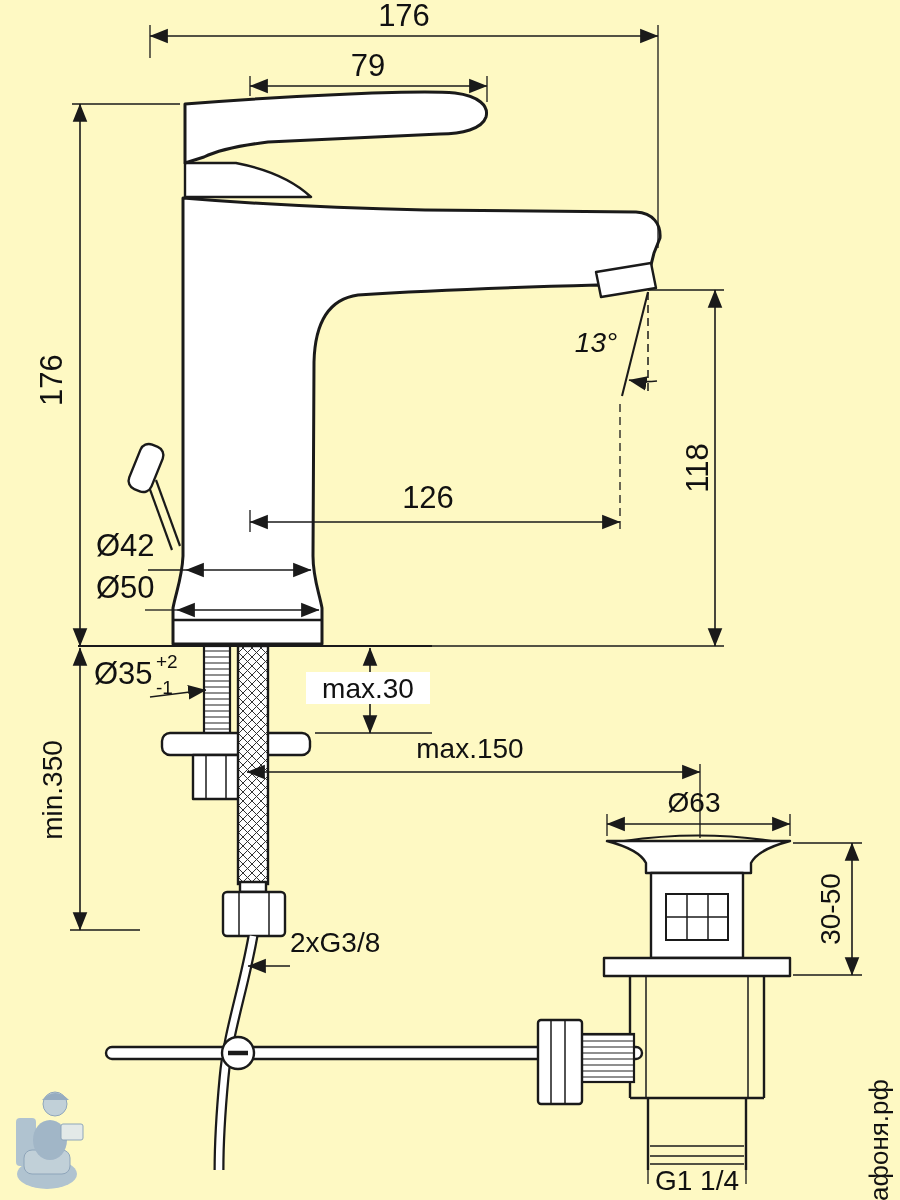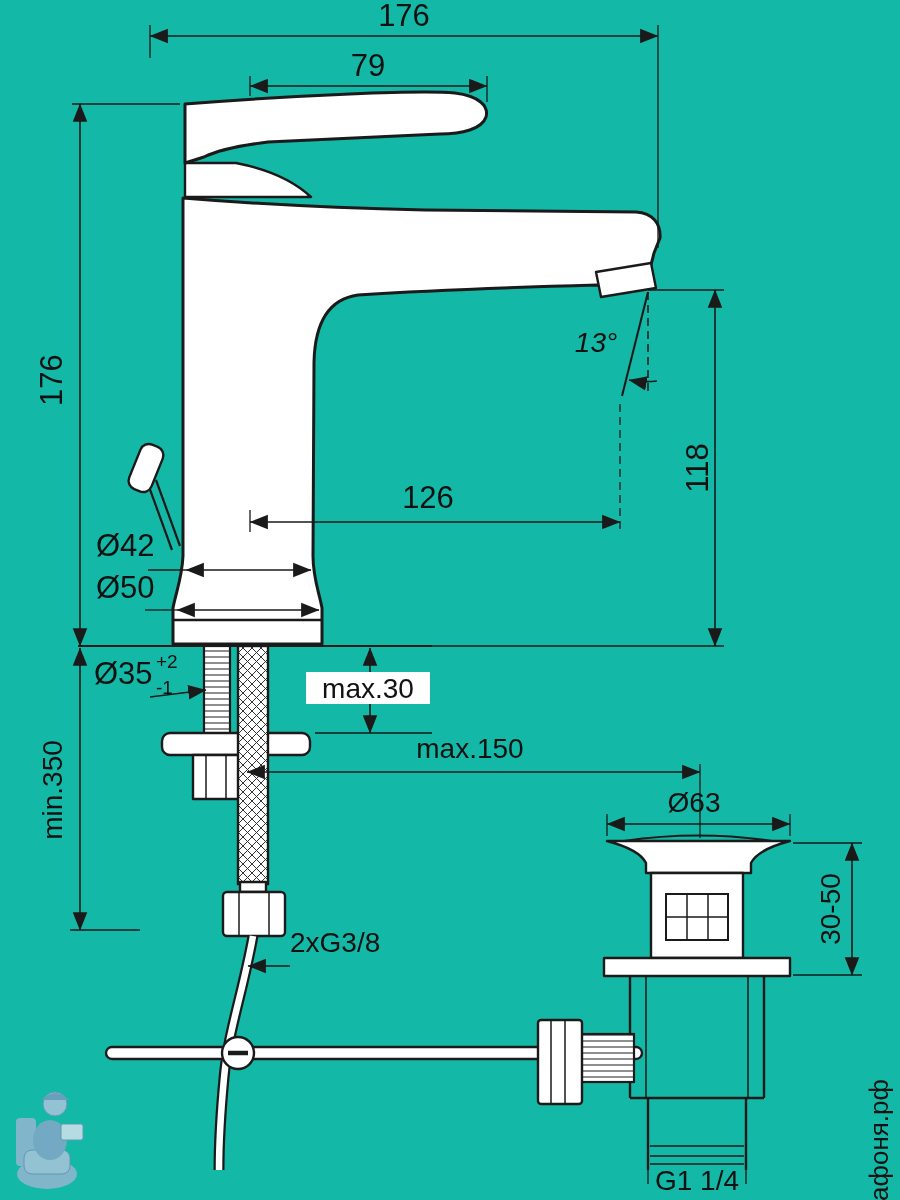--- a/index.html
+++ b/index.html
@@ -1,16 +1,16 @@
 <!DOCTYPE html>
 <html><head>
 <meta charset="utf-8">
 <style>
   html,body{margin:0;padding:0;background:#fff;}
-  .page{width:900px;height:1200px;position:relative;background:#14b8a6;overflow:hidden;}
+  .page{width:900px;height:1200px;position:relative;background:#fef9c3;overflow:hidden;}
   svg text{font-family:"Liberation Sans", sans-serif;fill:#111;}
   .dim{stroke:#1a1a1a;stroke-width:1.6;fill:none;}
   .ext{stroke:#1a1a1a;stroke-width:1.3;fill:none;}
   .thin{stroke:#1a1a1a;stroke-width:1.5;fill:none;}
   .out{stroke:#1a1a1a;stroke-width:3;fill:#fff;stroke-linejoin:round;}
   .out2{stroke:#1a1a1a;stroke-width:2.4;fill:#fff;stroke-linejoin:round;}
   .ln{stroke:#1a1a1a;fill:none;}
   .t31{font-size:31px;}
   .t28{font-size:28px;}
   .t19{font-size:19px;}

